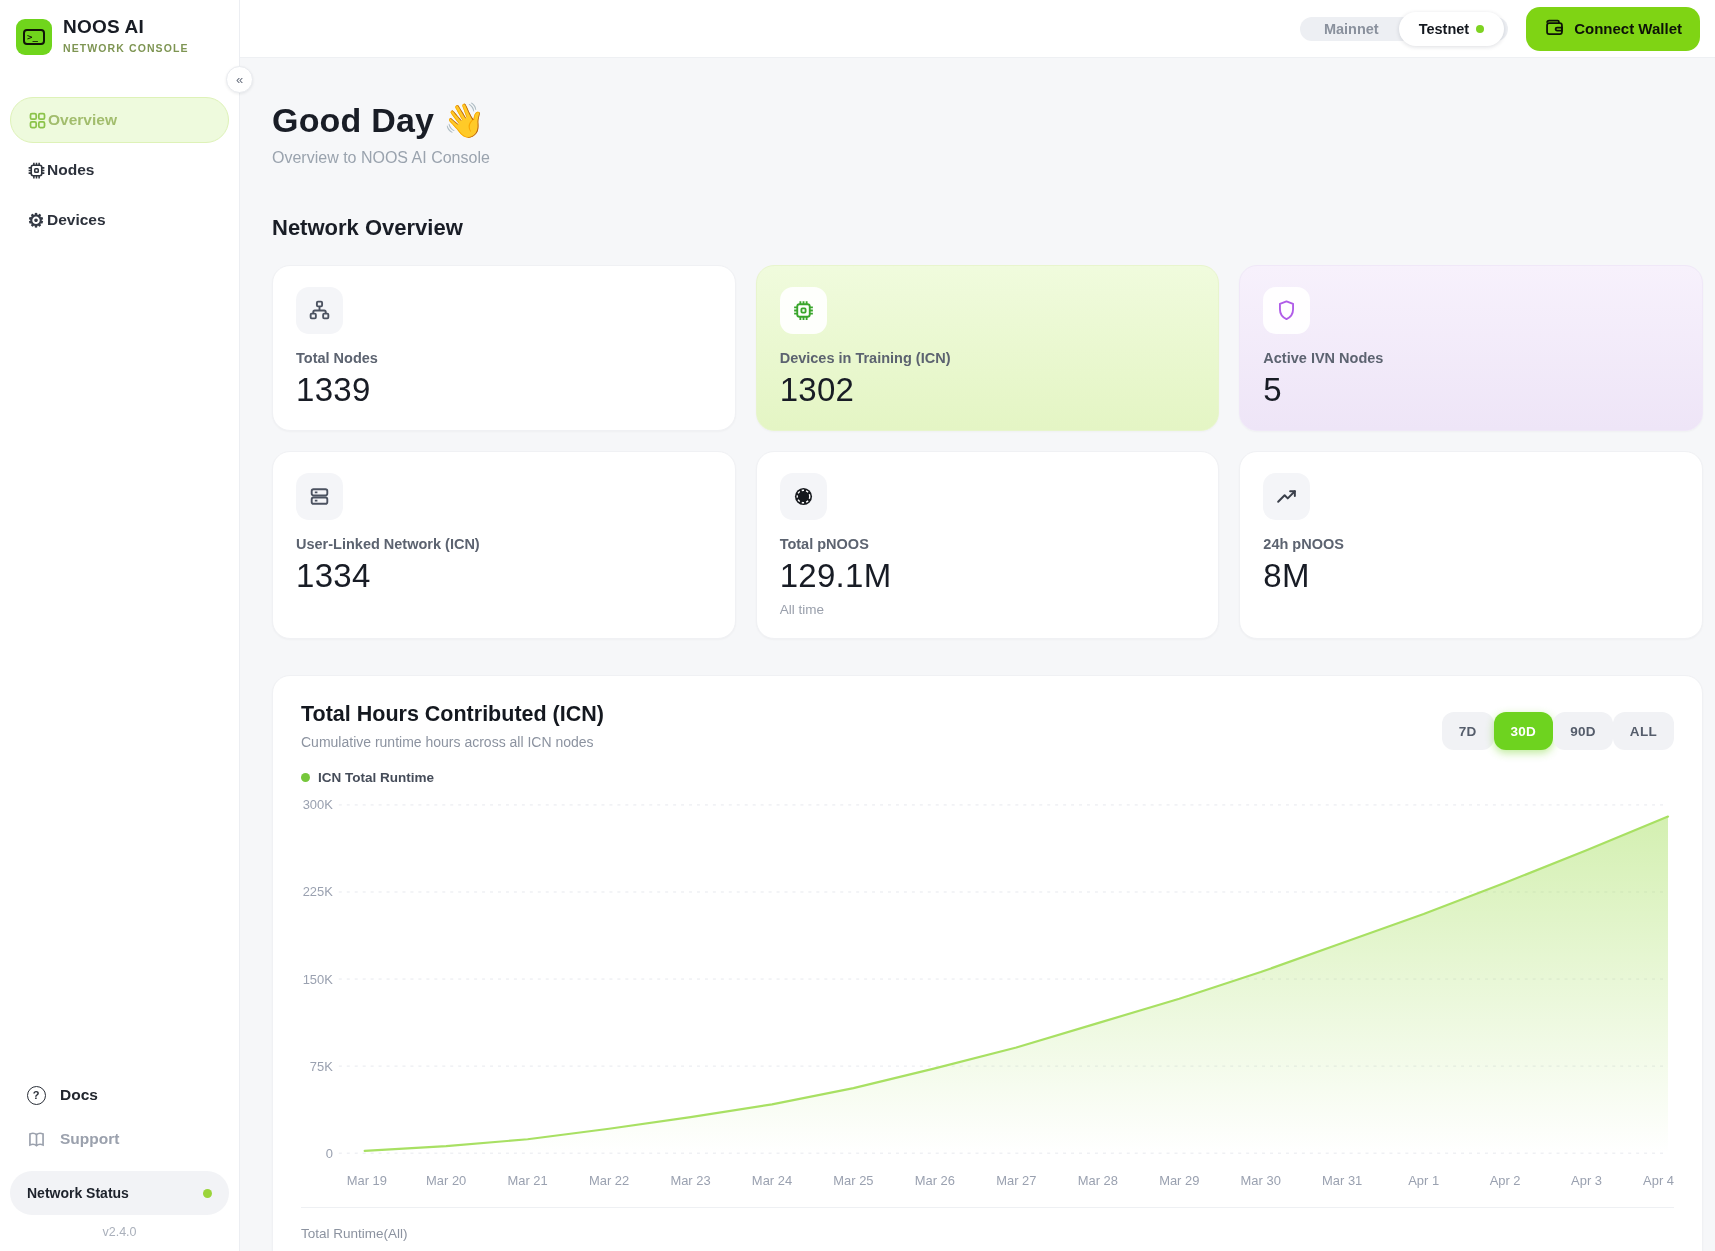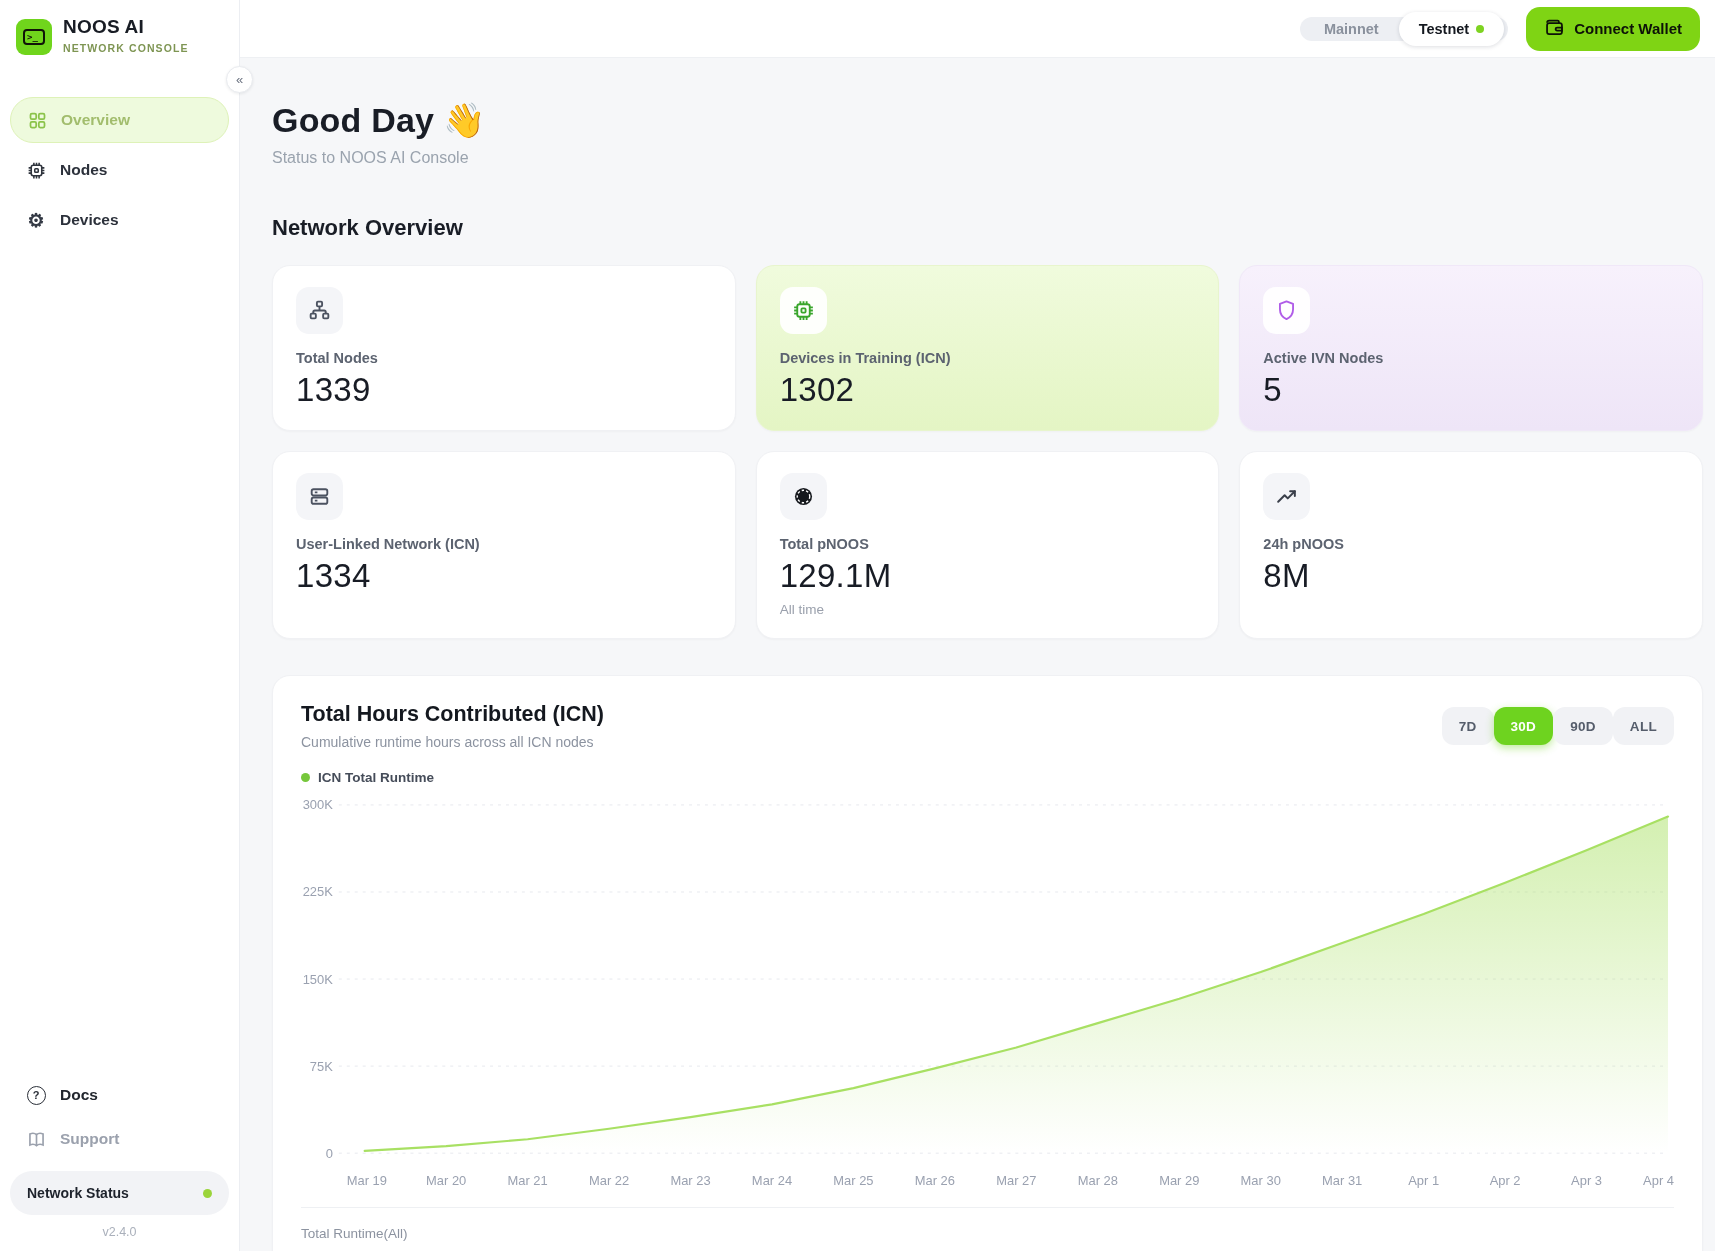--- a/index.html
+++ b/index.html
@@ -12,21 +12,21 @@
   .brand { display:flex; align-items:flex-start; gap:11px; padding:0 16px; }
   .logo-tile { width:36px; height:36px; border-radius:9px; background:#70d51c; display:flex; align-items:center; justify-content:center; margin-top:3px; }
   .logo-glyph { width:22px; height:16px; border:2px solid #101408; border-radius:4px; display:flex; align-items:center; justify-content:flex-start; padding-left:2px; font-family:"DejaVu Sans Mono", monospace; font-size:9px; font-weight:bold; color:#101408; line-height:1; }
   .brand-text { display:flex; flex-direction:column; }
   .brand-name { font-size:19px; font-weight:800; color:#181c24; letter-spacing:.2px; }
   .brand-sub { margin-top:4px; font-size:10.5px; font-weight:700; letter-spacing:1.1px; color:#7e9553; }
 
   .collapse-btn { position:absolute; left:226px; top:66px; width:27px; height:27px; border-radius:50%; background:#fff; border:1px solid #e9ebef; box-shadow:0 1px 3px rgba(16,24,40,.08); color:#6b7280; font-size:13px; display:flex; align-items:center; justify-content:center; cursor:pointer; z-index:6; }
 
   .nav { margin-top:42px; padding:0 10px; display:flex; flex-direction:column; gap:4px; }
-  .nav-item { height:46px; border-radius:24px; display:flex; align-items:center; gap:13px; padding:0 15px; font-size:15.5px; font-weight:600; color:#2c313b; cursor:pointer; }
+  .nav-item { height:46px; border-radius:24px; display:flex; align-items:center; padding:0 15px; font-size:15.5px; font-weight:600; color:#2c313b; cursor:pointer; }
   .nav-item.active { background:#eefadd; border:1px solid #def2b8; color:#a2bd6d; }
   .nav-ic { width:22px; height:22px; display:flex; align-items:center; justify-content:center; flex-shrink:0; }
   .gear-glyph { font-size:19px; color:#343a45; line-height:1; }
 
   .sidebar-footer { margin-top:auto; padding:0 10px 12px; display:flex; flex-direction:column; }
   .foot-item { height:44px; display:flex; align-items:center; gap:13px; padding:0 15px; font-size:15.5px; font-weight:600; cursor:pointer; }
   .foot-item.docs { color:#22262e; }
   .foot-item.support { color:#9ba1ad; }
   .qmark { width:19px; height:19px; border:1.7px solid #2a2f38; border-radius:50%; display:flex; align-items:center; justify-content:center; font-size:11px; font-weight:700; color:#2a2f38; }
   .status-pill { margin-top:10px; height:44px; border-radius:22px; background:#f2f3f6; display:flex; align-items:center; justify-content:space-between; padding:0 17px; font-size:14px; font-weight:600; color:#1d222b; cursor:pointer; }
@@ -53,21 +53,21 @@
   .card.green { background:linear-gradient(180deg,#f0fbdd 0%,#e4f5c4 100%); border-color:#e8f5cd; }
   .card.purple { background:linear-gradient(180deg,#f7f1fc 0%,#eee5f7 100%); border-color:#f0e8f8; }
   .tile { width:47px; height:47px; border-radius:13px; background:#f4f5f8; display:flex; align-items:center; justify-content:center; }
   .card.green .tile, .card.purple .tile { background:rgba(255,255,255,.92); }
   .stat-label { margin-top:16px; font-size:14.5px; font-weight:600; color:#5c6370; }
   .stat-value { margin-top:5px; font-size:33px; font-weight:400; color:#181c25; letter-spacing:.3px; }
   .stat-sub { margin-top:7px; font-size:13.5px; color:#9aa0ac; }
 
   
   .chart-card { margin:36px 0 28px; background:#fff; border:1px solid #f0f1f4; border-radius:18px; padding:26px 28px 24px; box-shadow:0 1px 2px rgba(16,24,40,.03); }
-  .chart-head { display:flex; align-items:center; justify-content:space-between; }
+  .chart-head { display:flex; align-items:flex-end; justify-content:space-between; }
   .chart-title { font-size:21.5px; font-weight:800; color:#14181f; }
   .chart-sub { margin-top:7px; font-size:14px; color:#8c93a0; }
   .ranges { display:flex; }
   .range-btn { height:38px; padding:0 17px; border-radius:12px; background:#f1f2f5; border:none; font-family:inherit; font-size:13.5px; font-weight:800; color:#555d6b; cursor:pointer; letter-spacing:.3px; }
   .range-btn.active { background:#6ed31f; color:#fff; box-shadow:0 3px 8px rgba(110,211,31,.45); }
   .legend { margin-top:20px; display:flex; align-items:center; gap:8px; }
   .legend-dot { width:9px; height:9px; border-radius:50%; background:#76c73b; }
   .legend-label { font-size:13.5px; font-weight:600; color:#454c59; }
   .chart-wrap { margin-top:8px; }
   .chart-wrap svg { display:block; width:100%; height:auto; }
@@ -164,21 +164,21 @@
             <rect x="3.5" y="7" width="17" height="12.5" rx="2.5"></rect>
             <path d="M15 12h5.5v3.5H15a1.75 1.75 0 0 1 0-3.5Z"></path>
           </svg>
         </span>
         <span>Connect Wallet</span>
       </button>
     </header>
 
     <div class="content">
       <h1 class="greeting">Good Day 👋</h1>
-      <div class="welcome">Status to NOOS AI Console</div>
+      <div class="welcome">Overview to NOOS AI Console</div>
 
       <h2 class="section-title">Network Overview</h2>
 
       <div class="stats-grid">
 
         <div class="card">
           <div class="tile">
             <svg width="25" height="25" viewBox="0 0 24 24" fill="none" stroke="#4b5260" stroke-width="1.8">
               <rect x="9.5" y="3.5" width="5" height="4.5" rx="1"></rect>
               <rect x="3.5" y="15" width="5" height="4.5" rx="1"></rect>

